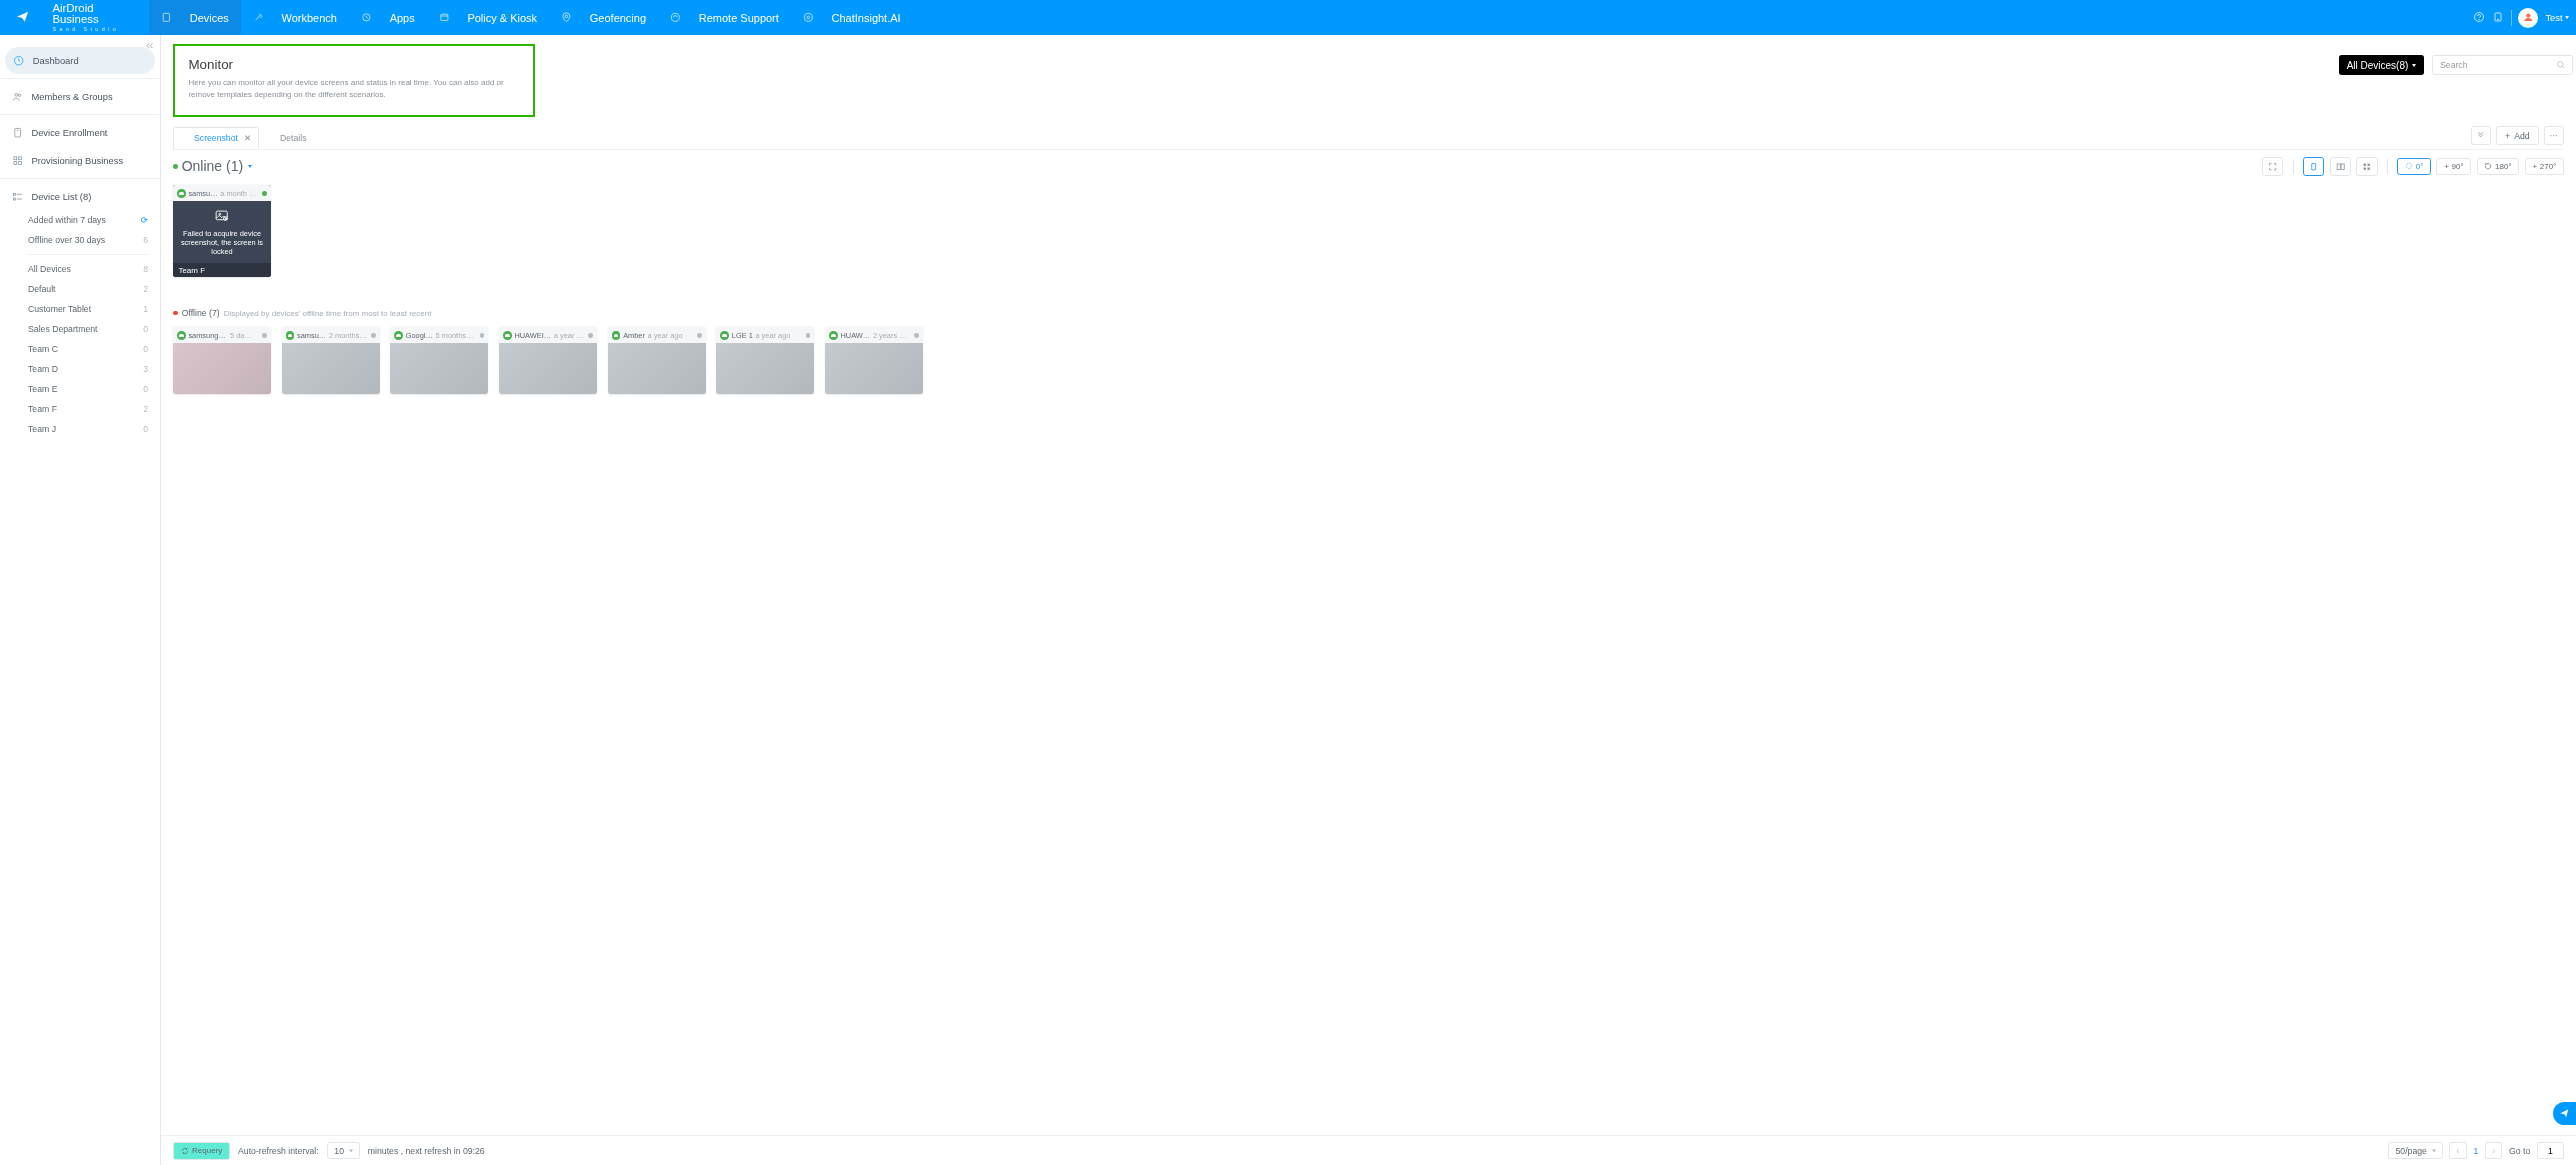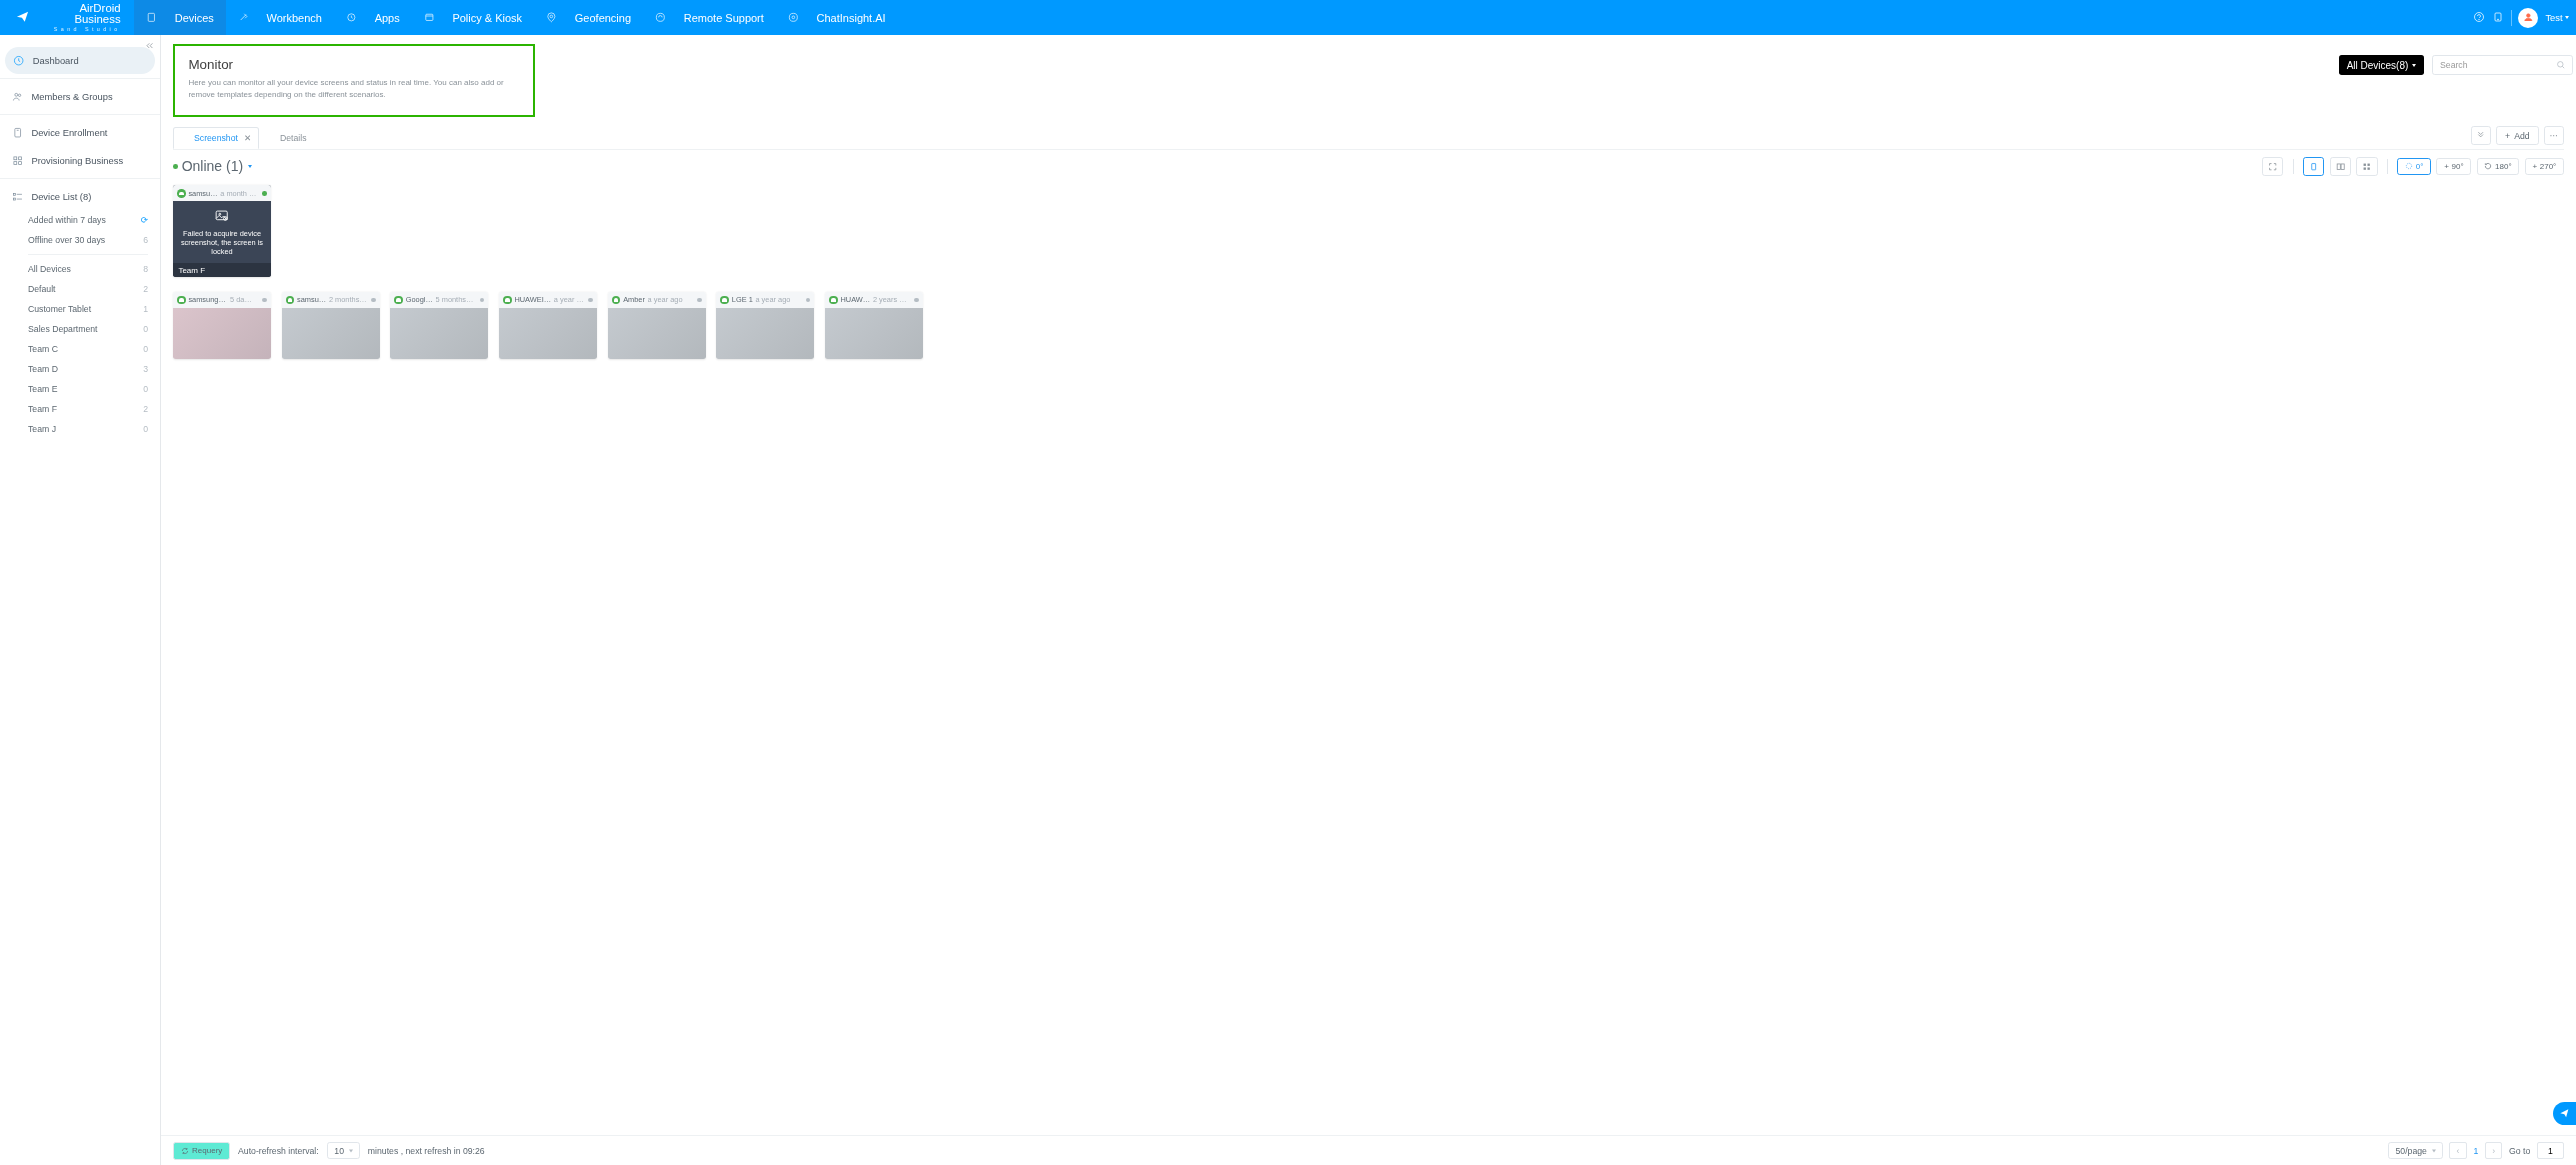--- a/index.html
+++ b/index.html
@@ -1,20 +1,20 @@
 <!DOCTYPE html>
 <html style="font-size:10.7px"><head>
 <meta charset="utf-8">
 <style>
 * { margin: 0; padding: 0; box-sizing: border-box; font-family: Arial, Helvetica, sans-serif; }
 body { background: #fff; overflow: hidden; }
 
 
 .topbar { background: #0099ff; height: 35px; display: flex; align-items: center; color: #fff; }
-.logo-wrap { display: flex; align-items: center; gap: 20px; padding: 0 13.4px; width: 134px; text-align: right; }
+.logo-wrap { display: flex; align-items: center; gap: 20px; padding: 0 13.4px; width: 149px; }
 .logo-icon svg { width: 19px; height: 13.4px; fill: #fff; }
 .logo-text { display: flex; flex-direction: column; line-height: 1; }
 .logo-title { font-size: 11.4px; font-weight: 500; }
 .logo-sub { font-size: 5.4px; letter-spacing: 3.4px; opacity: .85; margin-top: 1.3px; }
 .topnav { display: flex; height: 100%; }
 .topnav-item { display: flex; align-items: center; gap: 18px; padding: 0 12px; font-size: 11px; cursor: pointer; }
 .topnav-item.active { background: #0d8ae6; }
 .topnav-item svg { width: 10.7px; height: 10.7px; stroke: #fff; fill: none; stroke-width: 1.5; }
 .topbar-right { margin-left: auto; display: flex; align-items: center; gap: 7px; padding-right: 6.7px; }
 .topbar-right svg { width: 12px; height: 12px; stroke: #fff; fill: none; stroke-width: 1.5; cursor: pointer; }
@@ -408,20 +408,25 @@
               <path d="M3 17l5-5 4 4 3-3 6 6"></path>
               <circle cx="18" cy="17" r="3"></circle>
               <path d="M16.5 15.5l3 3"></path>
             </svg>
           <span>Failed to acquire device screenshot, the screen is locked</span>
         </div>
         <div class="card-foot">Team F</div>
       </div>
     </div>
 
+    <div class="offline-row">
+      <span class="dot-red"></span>
+      <span>Offline (7)</span>
+      <span class="offline-note">Displayed by devices' offline time from most to least recent</span>
+    </div>
 
     <div class="cards-offline" id="offline-cards">
         <div class="card-off">
           <div class="card-head">
             <span class="android"></span>
             <span class="name">samsung d…</span>
             <span class="time">5 da…</span>
             <span class="st" style="background:#b5bdc4"></span>
           </div>
           <div class="card-off-body"></div>

